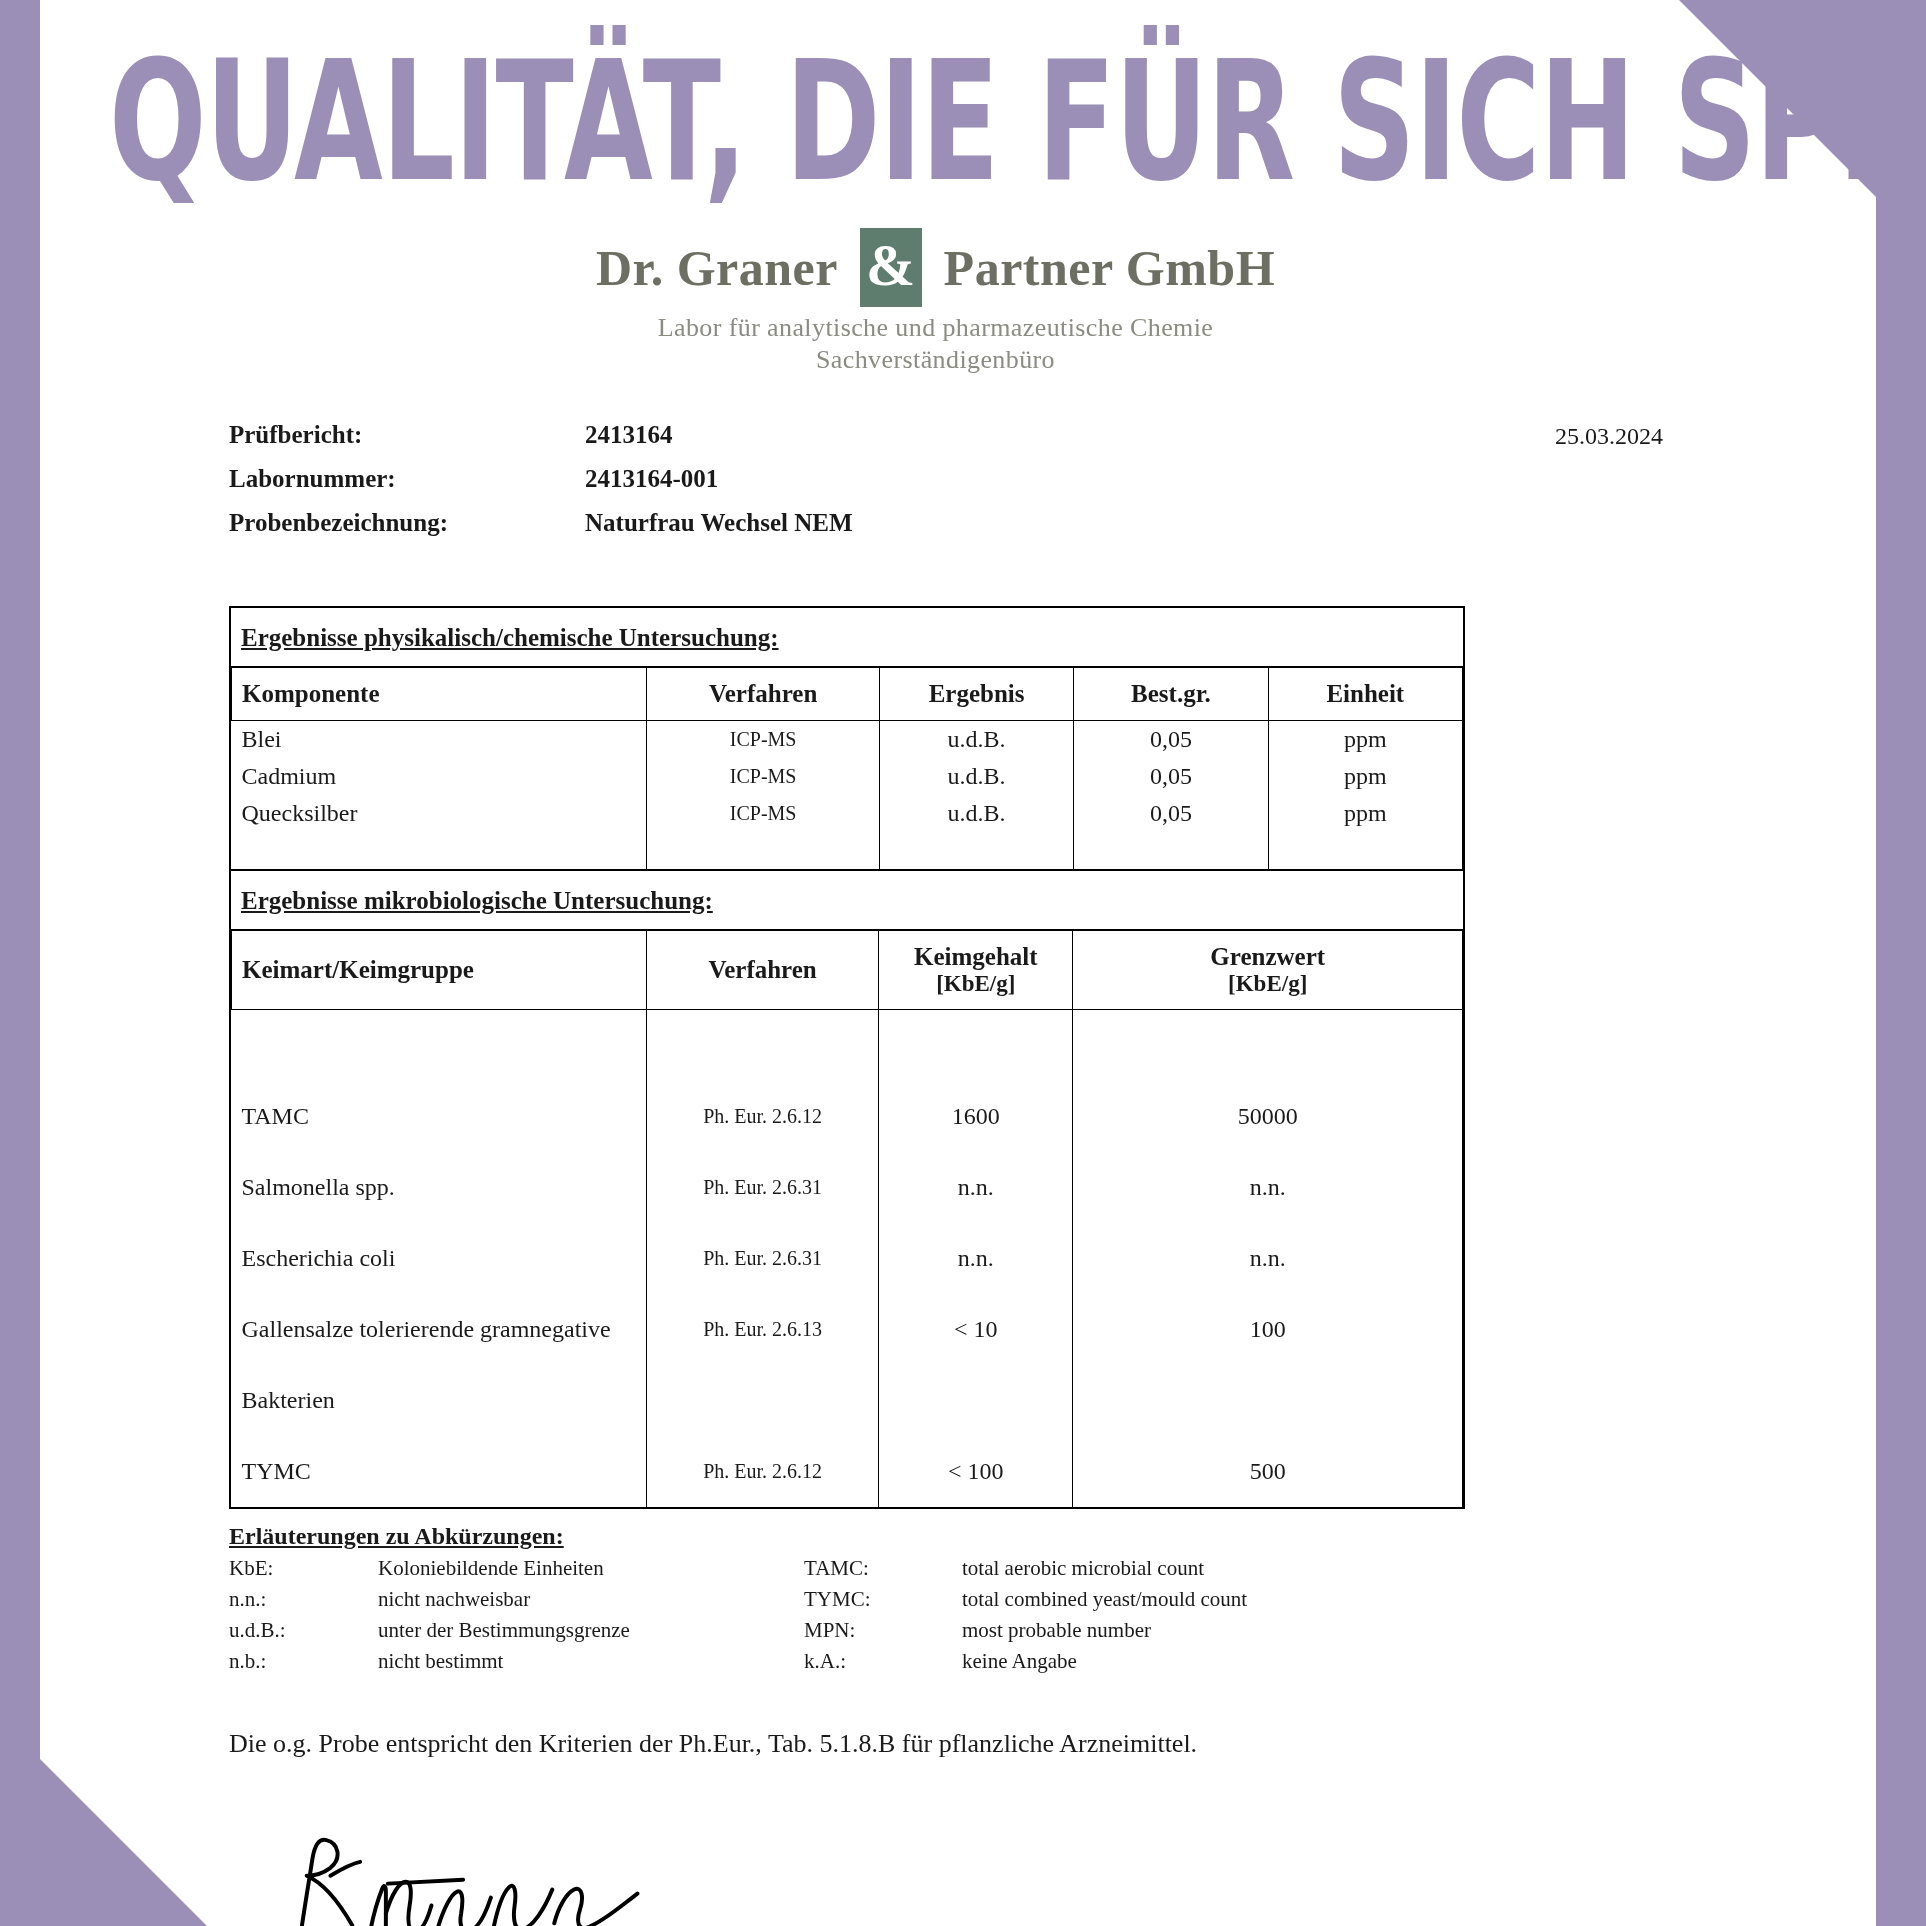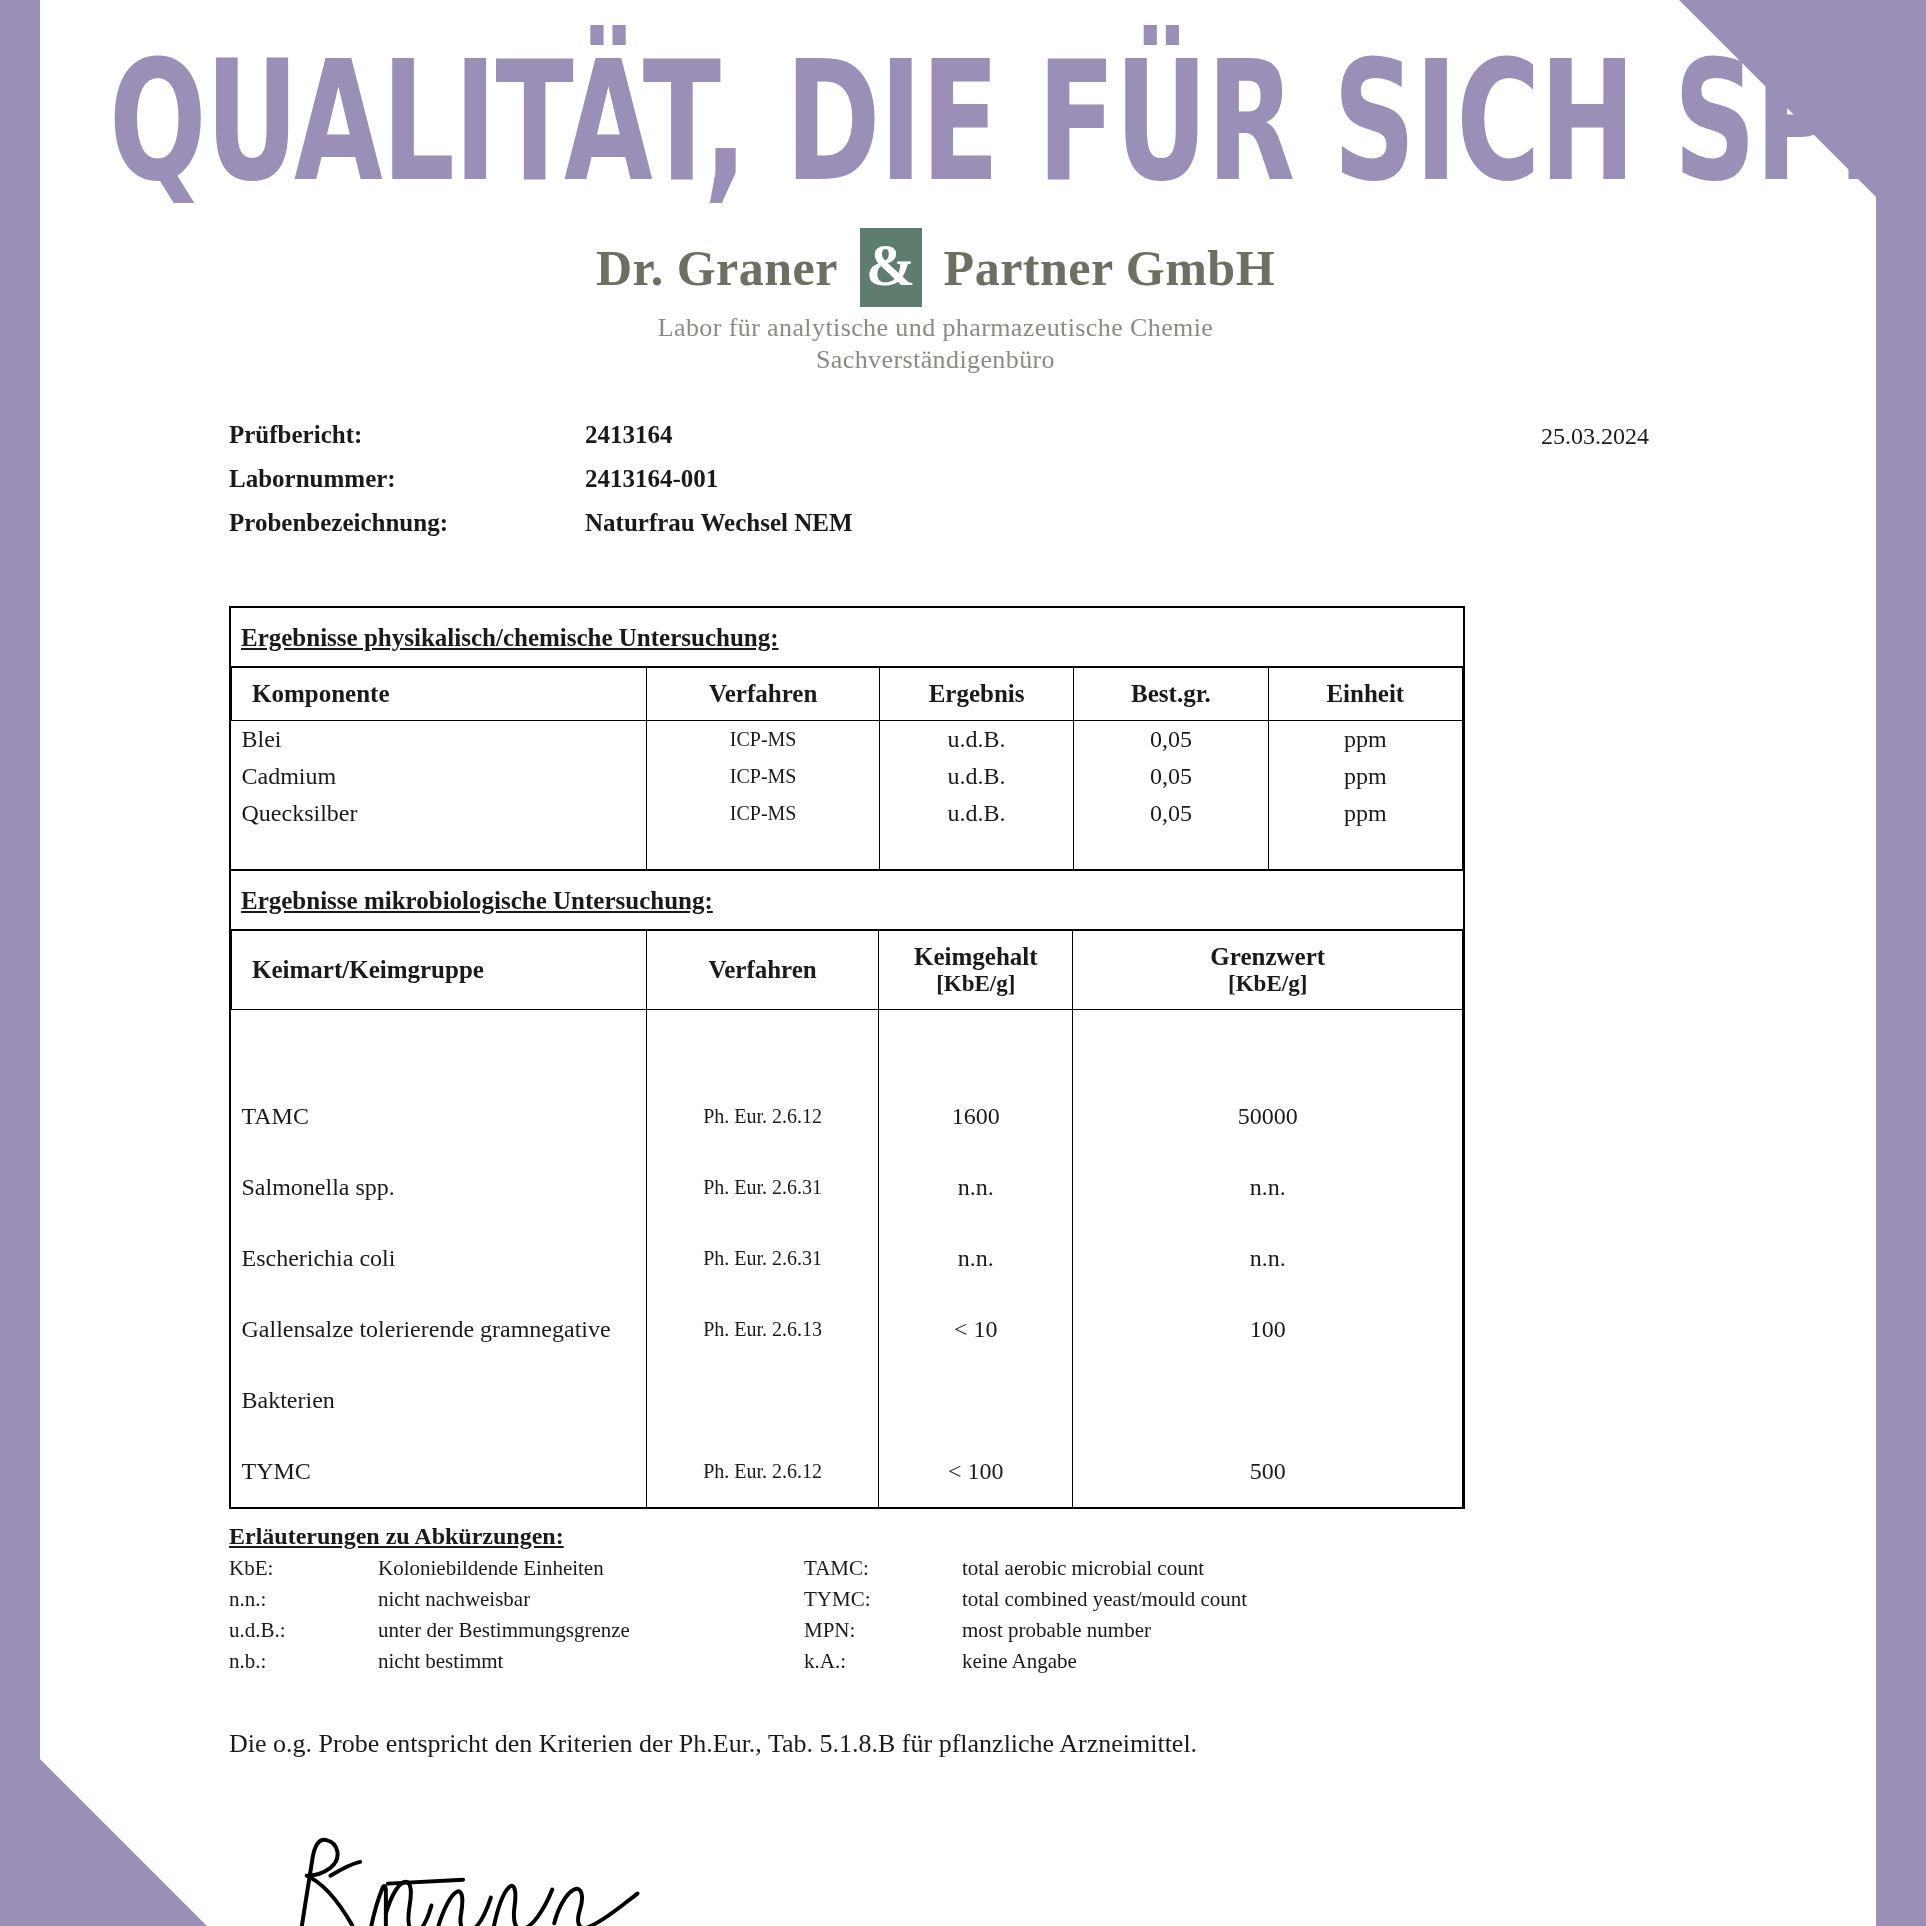--- a/index.html
+++ b/index.html
@@ -135,21 +135,21 @@
   }
   .meta-label {
     width: 356px;
     font-weight: bold;
   }
   .meta-value {
     font-weight: bold;
   }
   #report-date {
     position: absolute;
-    right: 44px;
+    right: 30px;
     top: 2px;
     font-weight: normal;
     font-size: 24px;
   }
 
   
   .box {
     border: 2px solid #000;
     margin-left: 51px;
     width: 1236px;
@@ -173,21 +173,21 @@
   .hdr th {
     font-weight: bold;
     font-size: 25px;
     text-align: center;
     padding: 12px 4px;
     border-top: 2px solid #000;
     border-bottom: 1px solid #000;
   }
   .hdr th.left {
     text-align: left;
-    padding-left: 20px;
+    padding-left: 10px;
   }
   .sub {
     display: block;
     font-size: 23px;
     font-weight: bold;
   }
   .chem td {
     font-size: 24px;
     text-align: center;
     padding: 5px 4px;

